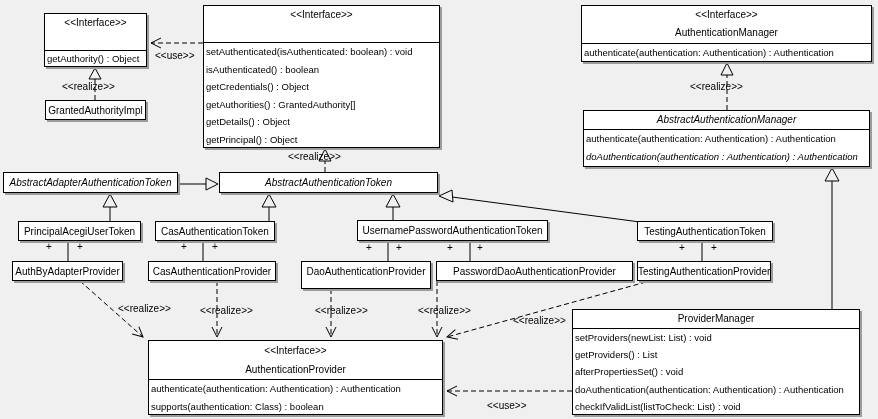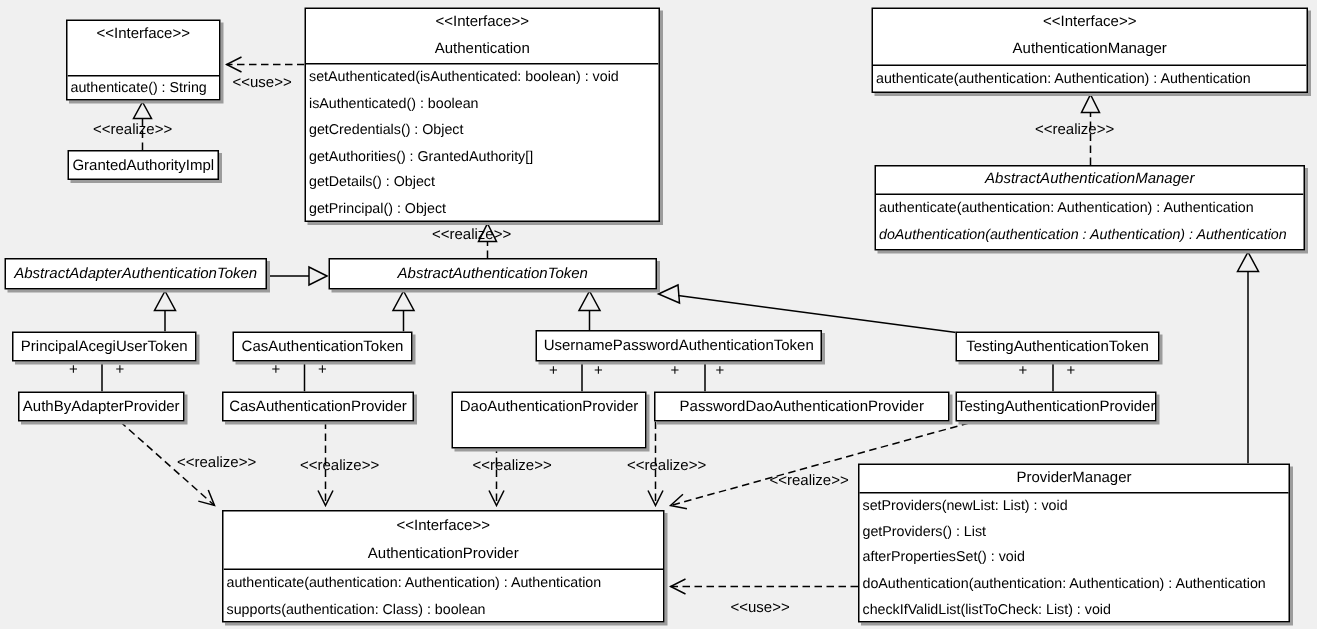--- a/index.html
+++ b/index.html
@@ -140,34 +140,33 @@
   <g>
     <path d="M572,391 L447,391" stroke="#000" fill="none" stroke-dasharray="5,3" marker-end="url(#openV)"></path>
   </g>
 </svg>
 
 <div class="uml-box" style="left:44px;top:13px;width:103px;height:54px">
   <div class="title" style="height:36px">
     <div class="stereo">&lt;&lt;Interface&gt;&gt;</div>
   </div>
   <div class="methods">
-    <div class="m" style="line-height:16px">authenticate() : String</div>
+    <div class="m" style="line-height:16px">getAuthority() : Object</div>
   </div>
 </div>
 
 <div class="uml-box one" style="left:45px;top:100px;width:101px;height:20px">
   <div class="title">
       <div class="cname">GrantedAuthorityImpl</div>
     </div>
 </div>
 
 <div class="uml-box" style="left:203px;top:5px;width:237px;height:143px">
   <div class="title" style="height:36px">
     <div class="stereo">&lt;&lt;Interface&gt;&gt;</div>
-    <div class="cname">Authentication</div>
   </div>
   <div class="methods">
     <div class="m" style="line-height:17.5px">setAuthenticated(isAuthenticated: boolean) : void</div>
     <div class="m" style="line-height:17.5px">isAuthenticated() : boolean</div>
     <div class="m" style="line-height:17.5px">getCredentials() : Object</div>
     <div class="m" style="line-height:17.5px">getAuthorities() : GrantedAuthority[]</div>
     <div class="m" style="line-height:17.5px">getDetails() : Object</div>
     <div class="m" style="line-height:17.5px">getPrincipal() : Object</div>
   </div>
 </div>
@@ -197,21 +196,21 @@
       <div class="cname abstract-name">AbstractAdapterAuthenticationToken</div>
     </div>
 </div>
 
 <div class="uml-box one" style="left:219px;top:172px;width:219px;height:21px">
   <div class="title">
       <div class="cname abstract-name">AbstractAuthenticationToken</div>
     </div>
 </div>
 
-<div class="uml-box one" style="left:8px;top:221px;width:123px;height:20px">
+<div class="uml-box one" style="left:18px;top:221px;width:123px;height:20px">
   <div class="title">
       <div class="cname">PrincipalAcegiUserToken</div>
     </div>
 </div>
 
 <div class="uml-box one" style="left:12px;top:261px;width:111px;height:20px">
   <div class="title">
       <div class="cname">AuthByAdapterProvider</div>
     </div>
 </div>
@@ -227,21 +226,21 @@
       <div class="cname">CasAuthenticationProvider</div>
     </div>
 </div>
 
 <div class="uml-box one" style="left:357px;top:220px;width:191px;height:21px">
   <div class="title">
       <div class="cname">UsernamePasswordAuthenticationToken</div>
     </div>
 </div>
 
-<div class="uml-box one" style="left:301px;top:261px;width:130px;height:38px">
+<div class="uml-box one" style="left:301px;top:261px;width:130px;height:28px">
   <div class="title">
       <div class="cname">DaoAuthenticationProvider</div>
     </div>
 </div>
 
 <div class="uml-box one" style="left:436px;top:261px;width:197px;height:20px">
   <div class="title">
       <div class="cname">PasswordDaoAuthenticationProvider</div>
     </div>
 </div>

